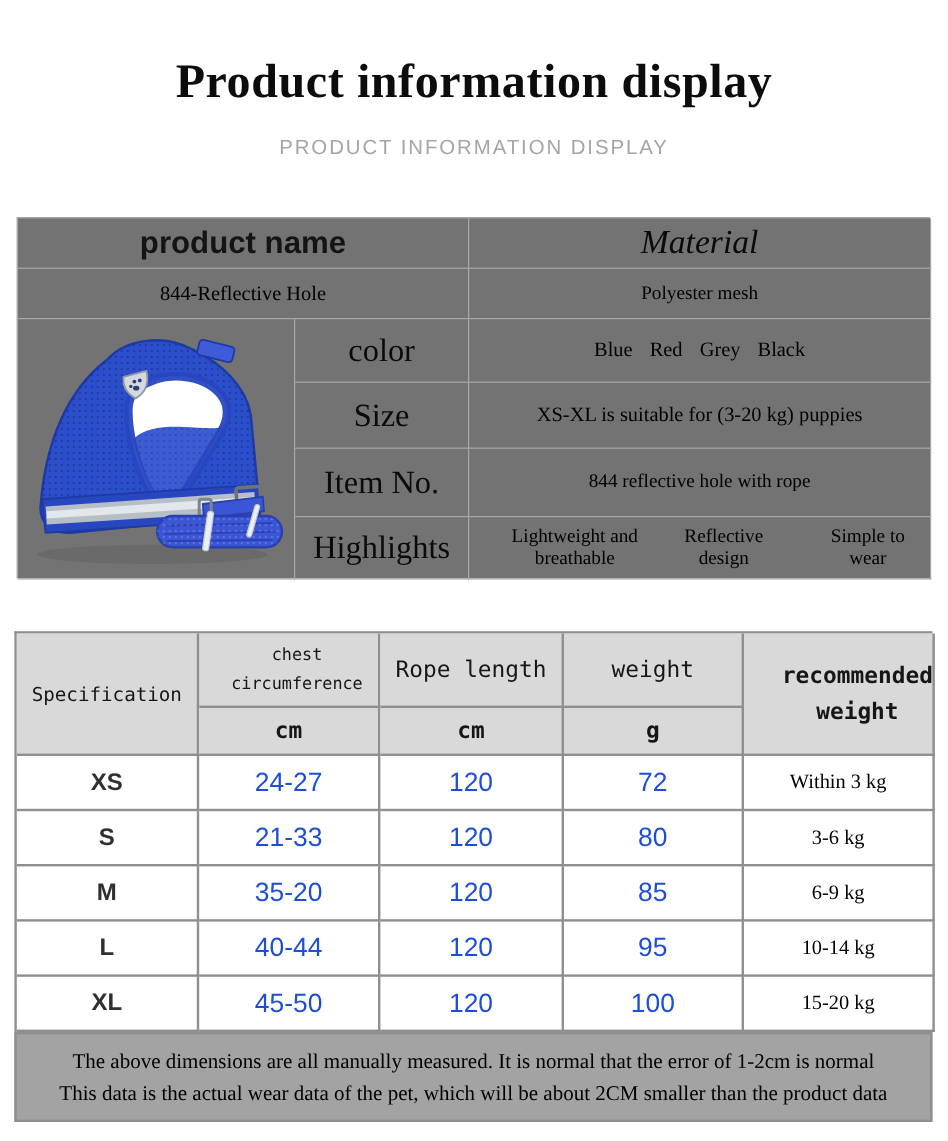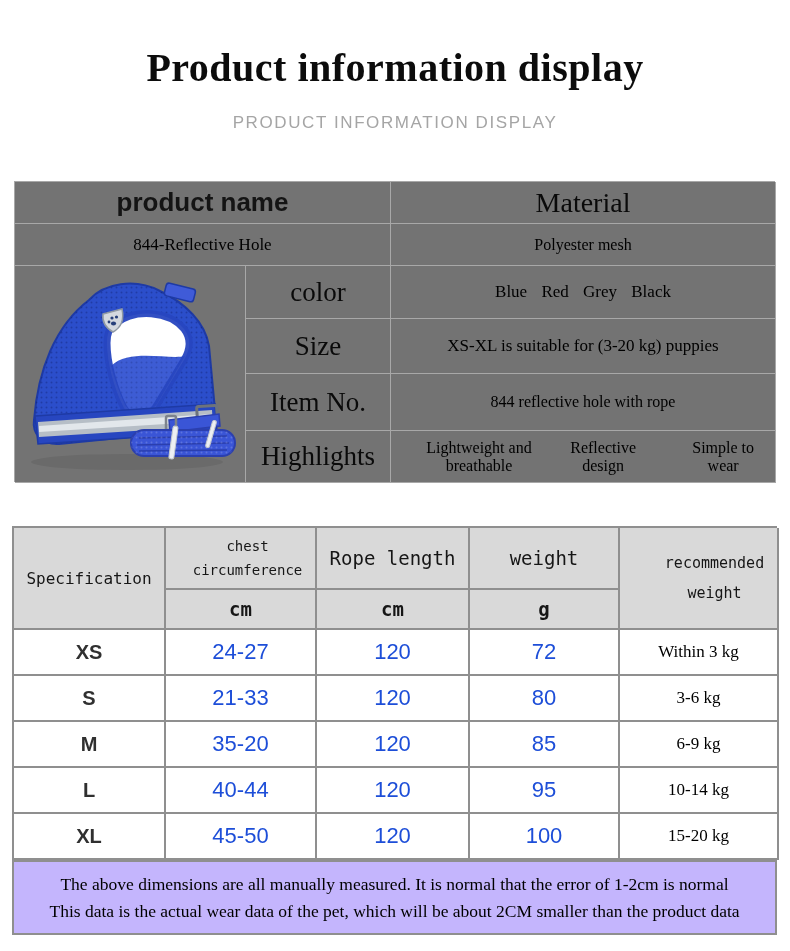--- a/index.html
+++ b/index.html
@@ -41,21 +41,21 @@
   }
   .info-table .cell {
     border-right: 1px solid #a8a8a8;
     border-bottom: 1px solid #a8a8a8;
     display: flex; align-items: center; justify-content: center;
     text-align: center;
   }
   .c-name-label   { grid-column: 1 / 3; grid-row: 1;
     font-family: "Liberation Sans", sans-serif; font-size: 26px; font-weight: 600; color: #141414; }
   .c-material-label { grid-column: 3; grid-row: 1;
-    font-size: 28px; color: #0a0a0a; }
+    font-size: 28px; color: #0a0a0a; font-style: italic; }
   .c-name-value   { grid-column: 1 / 3; grid-row: 2; font-size: 17px; }
   .c-material-value { grid-column: 3; grid-row: 2; font-size: 16px; }
   .c-image { grid-column: 1; grid-row: 3 / 7; padding: 4px; }
   .c-label { grid-column: 2; font-size: 27px; color: #0a0a0a; }
   .c-value { grid-column: 3; font-size: 17px; }
   .row3 { grid-row: 3; } .row4 { grid-row: 4; } .row5 { grid-row: 5; } .row6 { grid-row: 6; }
   .color-value { word-spacing: 10px; }
   .item-value { font-size: 16px; }
   .highlights-value {
     align-items: stretch; justify-content: center;
@@ -83,37 +83,37 @@
     border-bottom: 2px solid #8f8f8f;
     display: flex; align-items: center; justify-content: center;
     text-align: center;
   }
   .spec-table .head { background: #d9d9d9; font-family: "DejaVu Sans Mono", monospace; color: #161616; }
   .h-spec { grid-column: 1; grid-row: 1 / 3; font-size: 16px; }
   .h-chest { grid-column: 2; grid-row: 1; font-size: 14px; line-height: 24px;
              justify-content: flex-start; text-align: left; padding-left: 14px; }
   .h-rope  { grid-column: 3; grid-row: 1; font-size: 19px; }
   .h-weight{ grid-column: 4; grid-row: 1; font-size: 19px; }
-  .h-reco  { grid-column: 5; grid-row: 1 / 3; font-size: 15px; line-height: 30px;
-             justify-content: flex-start; text-align: left; padding-left: 32px; }
+  .h-reco  { grid-column: 5; grid-row: 1 / 3; font-size: 19px; line-height: 30px;
+             justify-content: flex-start; text-align: left; padding-left: 32px; font-weight: bold; }
   .h-unit  { grid-row: 2; font-family: "DejaVu Sans", "Liberation Sans", sans-serif;
              font-weight: 700; font-size: 19px; color: #3d3d3d; }
   .u-chest { grid-column: 2; } .u-rope { grid-column: 3; } .u-weight { grid-column: 4; }
   .b-size  { font-family: "Liberation Sans", sans-serif; font-size: 20px; font-weight: 700; color: #303030; }
   .b-num   { font-family: "Liberation Sans", sans-serif; font-size: 22px; color: #1d4ed8; }
   .b-reco  { font-family: "Liberation Serif", serif; font-size: 17px; color: #000; }
 
   
   .footnote {
     position: absolute; left: 12px; top: 860px;
     width: 765px; height: 75px;
     border: 2px solid #8f8f8f;
     display: flex; flex-direction: column; align-items: center; justify-content: center;
     font-size: 17.5px; line-height: 27px; text-align: center; color: #000;
-    background: #c4b5fd;
+    background: #a3a3a3;
   }
 </style>
 </head>
 <body>
 
 <h1 class="page-title">Product information display</h1>
 <div class="page-subtitle">PRODUCT INFORMATION DISPLAY</div>
 
 <div class="info-table">
   <div class="cell c-name-label">product name</div>

